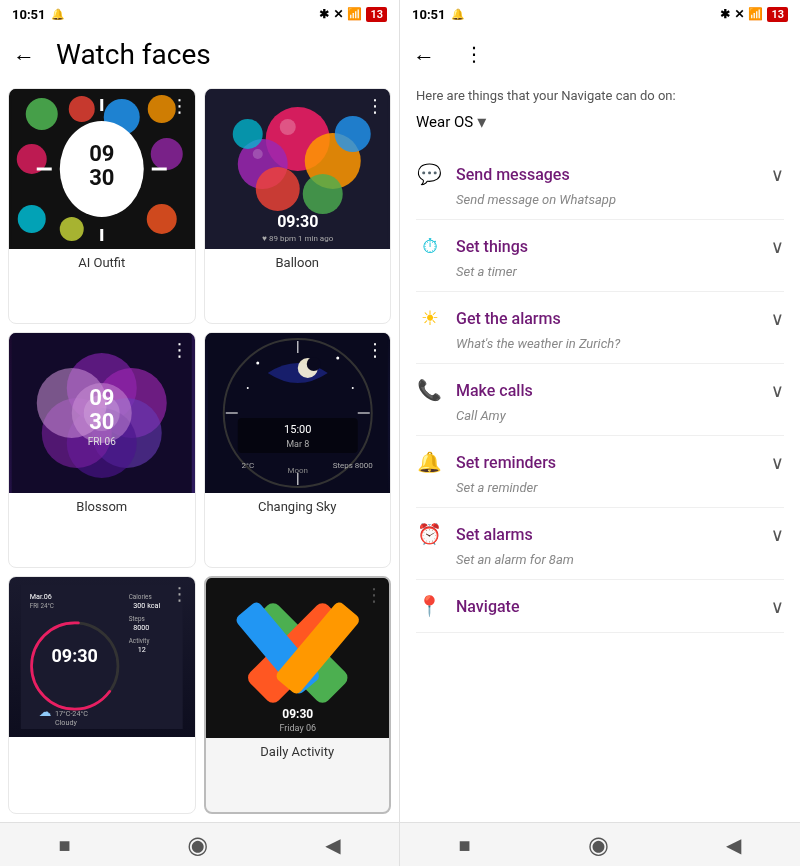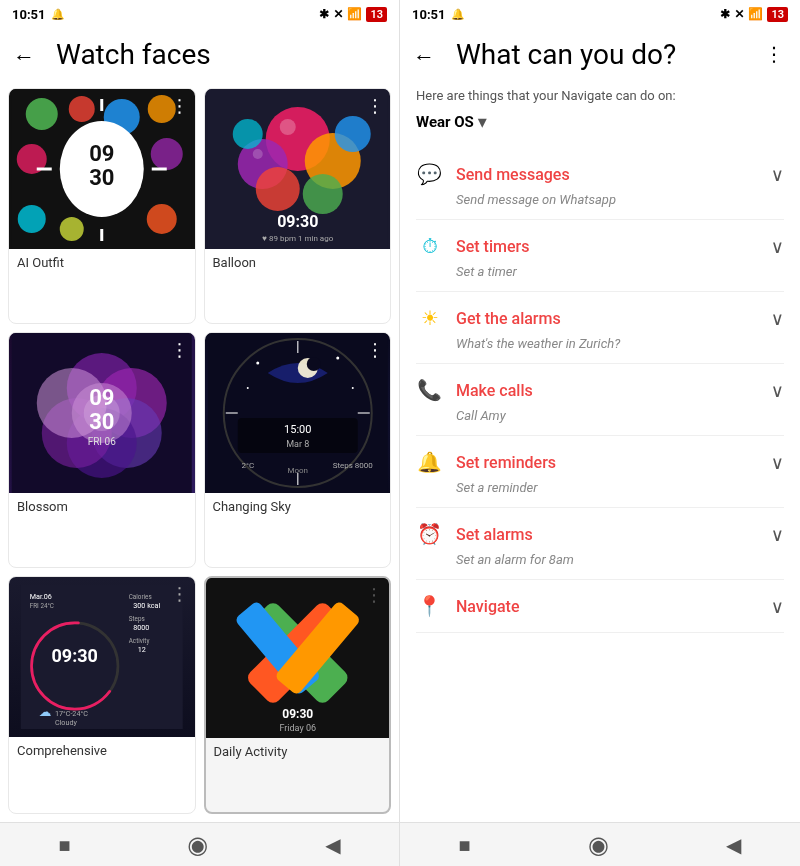--- a/index.html
+++ b/index.html
@@ -95,20 +95,21 @@
       display: flex;
       align-items: center;
       justify-content: center;
       overflow: hidden;
     }
 
     .watch-card .card-label {
       padding: 6px 8px;
       font-size: 13px;
       color: #333;
+      text-align: center;
     }
 
     
     .face-ai-outfit {
       background: #111;
       position: relative;
       display: flex;
       align-items: center;
       justify-content: center;
     }
@@ -194,21 +195,21 @@
     .platform-selector {
       display: flex;
       align-items: center;
       gap: 4px;
       margin-bottom: 16px;
       cursor: pointer;
     }
 
     .platform-selector .platform-name {
       font-size: 15px;
-      font-weight: 700;
+      font-weight: 400;
       color: #000;
     }
 
     .platform-selector .chevron {
       font-size: 18px;
       color: #555;
     }
 
     .feature-item {
       border-bottom: 1px solid #efefef;
@@ -229,21 +230,21 @@
       align-items: center;
       justify-content: center;
       font-size: 20px;
       flex-shrink: 0;
     }
 
     .feature-title {
       flex: 1;
       font-size: 16px;
       font-weight: 500;
-      color: #ef4444;
+      color: #701a75;
     }
 
     .feature-chevron {
       font-size: 18px;
       color: #555;
     }
 
     .feature-subtitle {
       font-size: 13px;
       color: #888;
@@ -413,21 +414,20 @@
           <circle cx="60" cy="90" r="48" fill="none" stroke="#333" stroke-width="3"></circle>
           <circle cx="60" cy="90" r="48" fill="none" stroke="#E91E63" stroke-width="3" stroke-dasharray="200 301" stroke-dashoffset="-30" stroke-linecap="round"></circle>
 
           <text x="60" y="86" text-anchor="middle" font-size="20" font-weight="bold" fill="white">09:30</text>
 
           <text x="20" y="145" font-size="14" fill="#90CAF9">☁</text>
           <text x="38" y="145" font-size="8" fill="#aaa">17°C-24°C</text>
           <text x="38" y="155" font-size="8" fill="#aaa">Cloudy</text>
         </svg>
       </div>
-      <div class="card-label">Comprehensive</div>
     </div>
 
     <div class="watch-card" style="border:2px solid #bbb; background:#f5f5f5;">
       <div class="card-menu" style="color:#555;">⋮</div>
       <div class="card-image face-daily">
         <svg class="svg-face" viewBox="0 0 180 160">
           <rect width="180" height="160" fill="#111"></rect>
 
           <rect x="70" y="20" width="40" height="110" rx="8" fill="#4CAF50" transform="rotate(-45 90 75)"></rect>
           <rect x="70" y="20" width="40" height="110" rx="8" fill="#FF5722" transform="rotate(45 90 75)"></rect>
@@ -461,21 +461,20 @@
     <div class="icons">
       <span style="font-size:12px;">✱</span>
       <span style="font-size:12px;">✕</span>
       <span style="font-size:12px;">📶</span>
       <span style="font-size:11px;background:#c00;color:#fff;padding:1px 4px;border-radius:2px;">13</span>
     </div>
   </div>
 
   <div class="top-bar">
     <div class="back-btn">←</div>
-    <span class="page-title">What can you do?</span>
     <span style="font-size:20px;cursor:pointer;padding:4px 8px;">⋮</span>
   </div>
 
   <div class="right-content">
     <p class="subtitle">Here are things that your Navigate can do on:</p>
 
     <div class="platform-selector">
       <span class="platform-name">Wear OS</span>
       <span class="chevron">▾</span>
     </div>
@@ -485,21 +484,21 @@
         <span class="feature-icon" style="color:#4CAF50;">💬</span>
         <span class="feature-title">Send messages</span>
         <span class="feature-chevron">∨</span>
       </div>
       <div class="feature-subtitle">Send message on Whatsapp</div>
     </div>
 
     <div class="feature-item">
       <div class="feature-header">
         <span class="feature-icon" style="color:#00BCD4;">⏱</span>
-        <span class="feature-title">Set timers</span>
+        <span class="feature-title">Set things</span>
         <span class="feature-chevron">∨</span>
       </div>
       <div class="feature-subtitle">Set a timer</div>
     </div>
 
     <div class="feature-item">
       <div class="feature-header">
         <span class="feature-icon" style="color:#FFC107;">☀</span>
         <span class="feature-title">Get the alarms</span>
         <span class="feature-chevron">∨</span>

